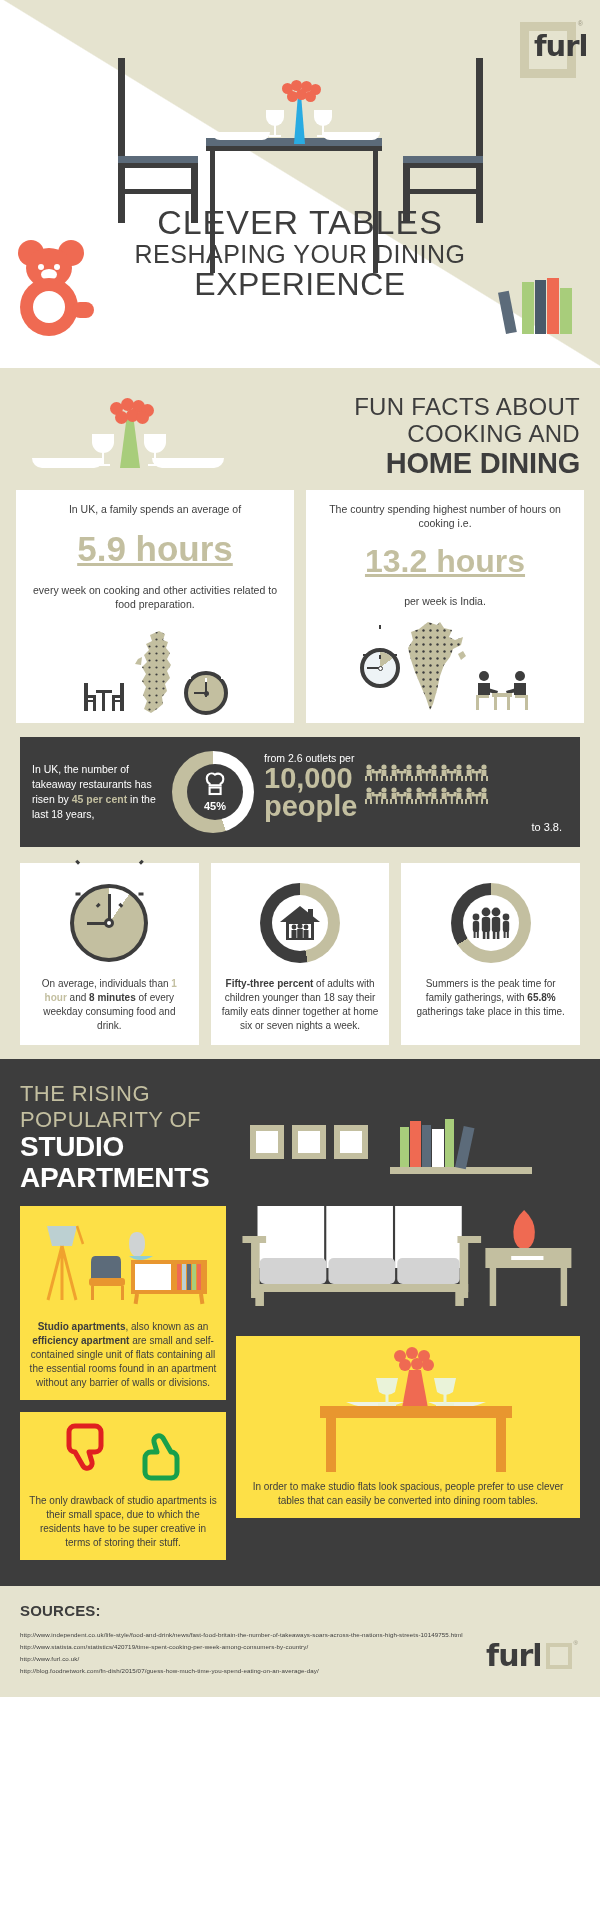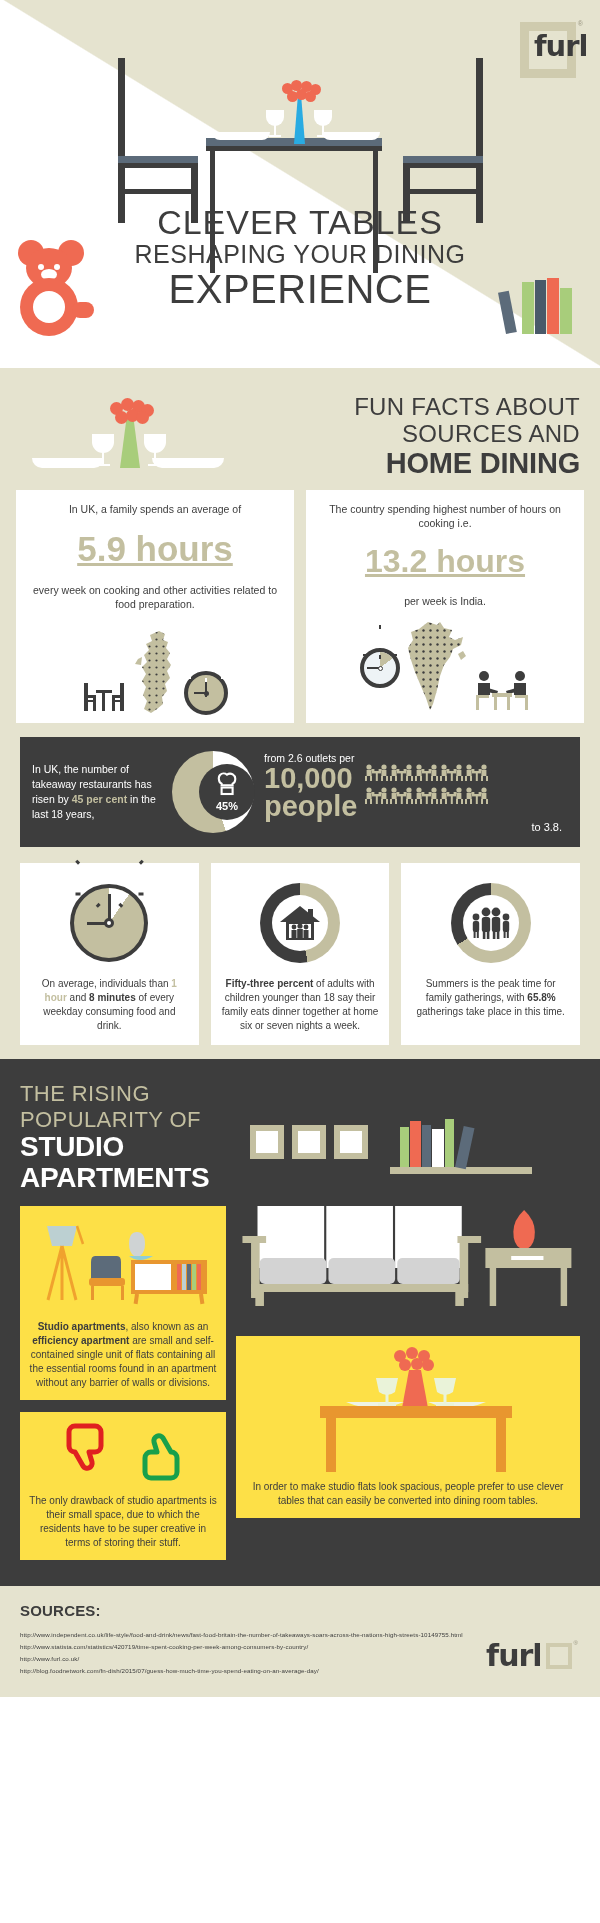--- a/index.html
+++ b/index.html
@@ -34,21 +34,21 @@
   .fl{position:absolute;width:11px;height:11px;border-radius:50%;background:#ef6a52;}
   .glass{position:absolute;width:18px;height:28px;}
   .glass .bowl{position:absolute;top:0;left:0;width:18px;height:16px;background:#fff;border-radius:0 0 9px 9px;}
   .glass .stem{position:absolute;top:15px;left:8px;width:2px;height:11px;background:#fff;}
   .glass .foot{position:absolute;top:25px;left:3px;width:12px;height:2px;background:#fff;}
   .plate{position:absolute;width:58px;height:8px;background:#fff;border-radius:0 0 40px 40px;}
 
   .title-wrap{position:absolute;left:0;top:205px;width:600px;text-align:center;}
   .t1{font-size:34px;letter-spacing:1px;color:#3d3d3d;font-family:"Liberation Sans",sans-serif;font-weight:300;line-height:1.05;}
   .t2{font-size:25px;letter-spacing:.5px;color:#3d3d3d;font-weight:300;line-height:1.1;}
-  .t3{font-size:40px;letter-spacing:.5px;color:#3d3d3d;font-weight:300;line-height:1.05;}
+  .t3{font-size:32px;letter-spacing:.5px;color:#3d3d3d;font-weight:300;line-height:1.05;}
 
   .bear{position:absolute;left:14px;top:240px;width:86px;height:96px;}
   .bear-ear{position:absolute;width:26px;height:26px;border-radius:50%;background:#ef6a52;}
   .bear-head{position:absolute;left:12px;top:8px;width:46px;height:40px;border-radius:50%;background:#ef6a52;}
   .bear-eye{position:absolute;width:6px;height:6px;border-radius:50%;background:#fff;}
   .bear-sn{position:absolute;left:27px;top:29px;width:16px;height:11px;border-radius:50%;background:#fff;}
   .bear-body{position:absolute;left:6px;top:38px;width:58px;height:58px;border-radius:50%;background:#ef6a52;}
   .bear-hole{position:absolute;left:19px;top:51px;width:32px;height:32px;border-radius:50%;background:#fff;}
   .bear-arm{position:absolute;width:22px;height:16px;border-radius:9px;background:#ef6a52;}
 
@@ -84,21 +84,21 @@
   .hand{position:absolute;background:#3d3d3d;transform-origin:bottom center;}
   .tick{position:absolute;background:#3d3d3d;width:2px;height:4px;left:50%;margin-left:-1px;transform-origin:50% 0;}
   .pivot{position:absolute;border-radius:50%;background:#3d3d3d;}
 
   
   .darkband{margin:14px 20px 0 20px;background:#3d3d3d;display:flex;align-items:center;padding:14px 12px;gap:10px;}
   .db-text{width:130px;font-size:10.5px;line-height:1.45;color:#ffffff;}
   .hl{color:#c3bfa0;font-weight:bold;}
   .donut-wrap{position:relative;width:82px;height:82px;flex:0 0 auto;}
   .donut{width:82px;height:82px;border-radius:50%;}
-  .donut-hole{position:absolute;left:27px;top:13px;width:56px;height:56px;border-radius:50%;background:#3d3d3d;display:flex;flex-direction:column;align-items:center;justify-content:center;}
+  .donut-hole{position:absolute;left:15px;top:13px;width:56px;height:56px;border-radius:50%;background:#3d3d3d;display:flex;flex-direction:column;align-items:center;justify-content:center;}
   .donut-pct{font-size:11px;font-weight:bold;color:#fff;margin-top:2px;}
   .db-right{flex:1;}
   .db-small{font-size:10.5px;color:#fff;}
   .db-big{font-size:29px;font-weight:bold;color:#c3bfa0;line-height:.98;}
   .db-to{font-size:11px;color:#fff;text-align:right;padding-right:6px;}
   .seats{display:flex;flex-wrap:wrap;width:132px;gap:2px;}
 
   
   .three{display:flex;gap:12px;padding:16px 20px 0 20px;}
   .ccard{background:#fff;flex:1;padding:14px 10px 12px 10px;box-sizing:border-box;text-align:center;}
@@ -243,21 +243,21 @@
           <div class="s2-fl" style="left:13px;top:0px"></div>
           <div class="s2-fl" style="left:24px;top:2px"></div>
           <div class="s2-fl" style="left:33px;top:6px"></div>
           <div class="s2-fl" style="left:7px;top:13px"></div>
           <div class="s2-fl" style="left:18px;top:11px"></div>
           <div class="s2-fl" style="left:28px;top:13px"></div>
         </div>
       </div>
       <div class="s2-title">
         <div class="s2-l1">FUN FACTS ABOUT</div>
-        <div class="s2-l2">SOURCES AND</div>
+        <div class="s2-l2">COOKING AND</div>
         <div class="s2-l3">HOME DINING</div>
       </div>
     </div>
 
     <div class="twocol">
 
       <div class="card">
         <p>In UK, a family spends an average of</p>
         <div class="bignum">5.9 hours</div>
         <p>every week on cooking and other activities related to food preparation.</p>

